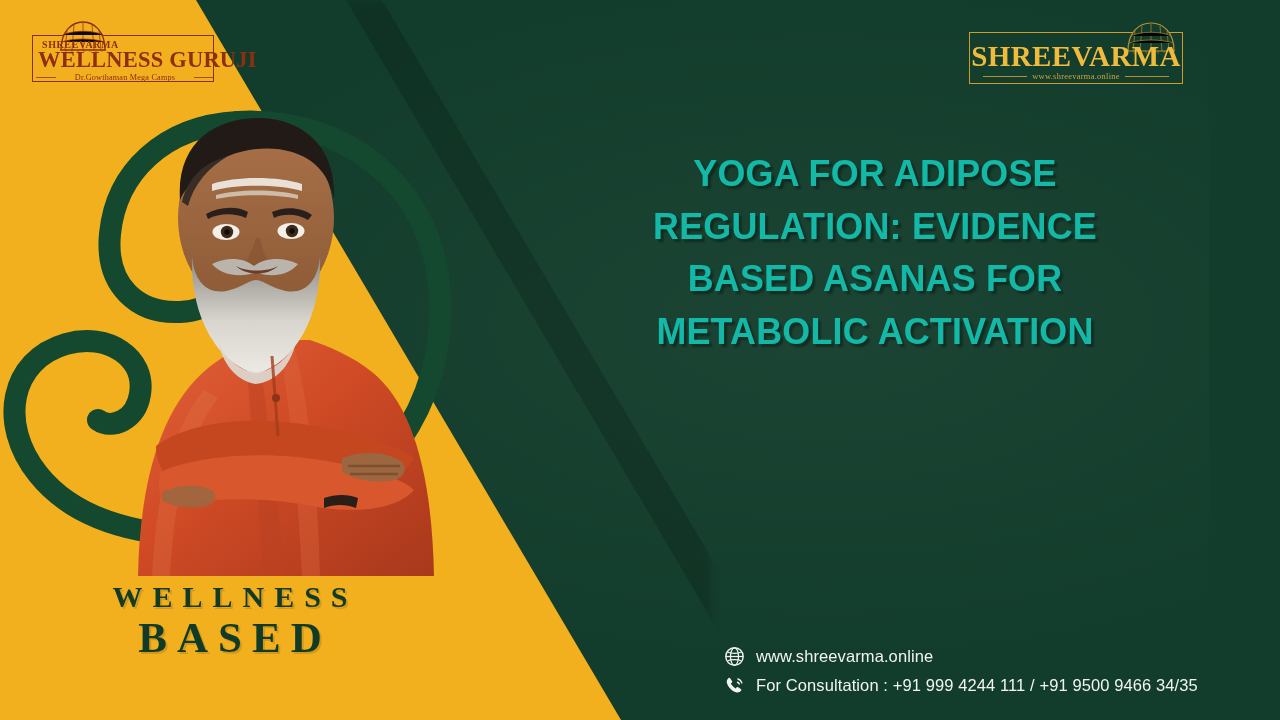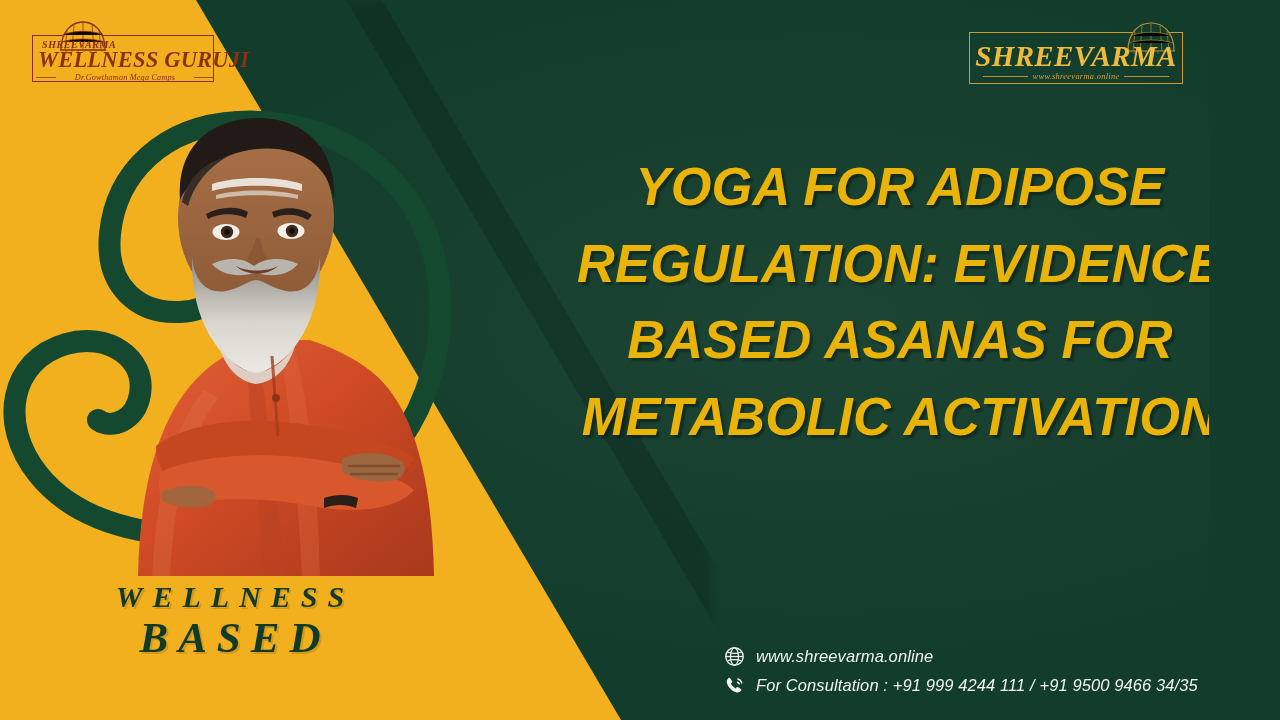--- a/index.html
+++ b/index.html
@@ -2,21 +2,21 @@
 <html><head>
 <meta charset="utf-8">
 <style>
   * { margin:0; padding:0; box-sizing:border-box; }
   html,body { width:1280px; height:720px; overflow:hidden; }
   body {
     font-family:"Liberation Sans", sans-serif;
     background:#123c2b;
     position:relative;
   }
-  #stage { position:absolute; inset:0; width:1209px; height:720px; overflow:hidden;font-style:italic; }
+  #stage { position:absolute; inset:0; width:1209px; height:720px; overflow:hidden; }
 
   
   .green-bg {
     position:absolute; inset:0;
     background:#123c2b;
   }
   .green-bg::after{
     content:""; position:absolute; inset:0;
     background:radial-gradient(ellipse at 68% 45%, rgba(255,255,255,.045) 0%, rgba(255,255,255,0) 62%);
   }
@@ -104,24 +104,24 @@
   .wordmark{
     position:absolute; left:0; top:580px; width:470px; z-index:5; text-align:center;
     font-family:"Liberation Serif", serif; color:#113b27;
     text-shadow:2px 2px 0 rgba(0,0,0,.13);
   }
   .wordmark .w1{ font-size:30px; font-weight:700; letter-spacing:10px; line-height:1.12; }
   .wordmark .w2{ font-size:43px; font-weight:700; letter-spacing:10px; line-height:1.12; }
 
   
   .headline{
-    position:absolute; left:560px; top:148px; width:680px; z-index:5;
-    text-align:center; color:#eab308;
+    position:absolute; left:535px; top:148px; width:680px; z-index:5;
+    text-align:center; color:#14b8a6;
     font-family:"Liberation Sans", sans-serif;
-    font-weight:700; font-size:54px; line-height:1.42;
+    font-weight:700; font-size:37px; line-height:1.42;
     letter-spacing:.2px;
     text-shadow:3px 3px 2px rgba(0,0,0,.33);
     text-transform:uppercase;
   }
   .headline .ln{ display:block; white-space:nowrap; transform:scaleX(.97); }
 
   
   .contact{
     position:absolute; left:724px; top:642px; z-index:6; color:#f1f4f1;
   }

